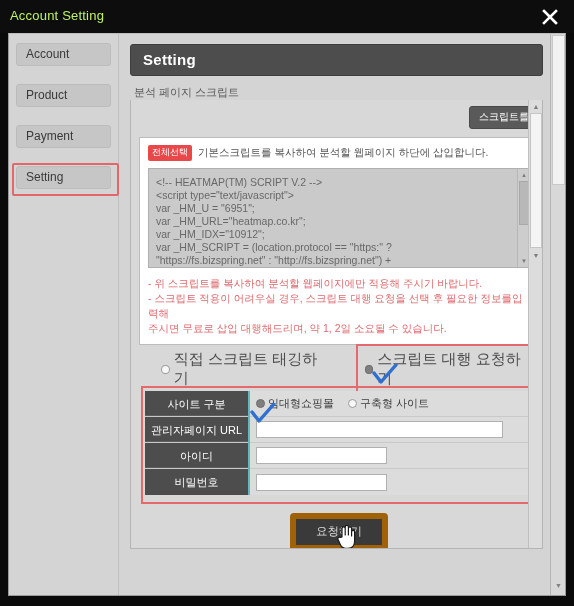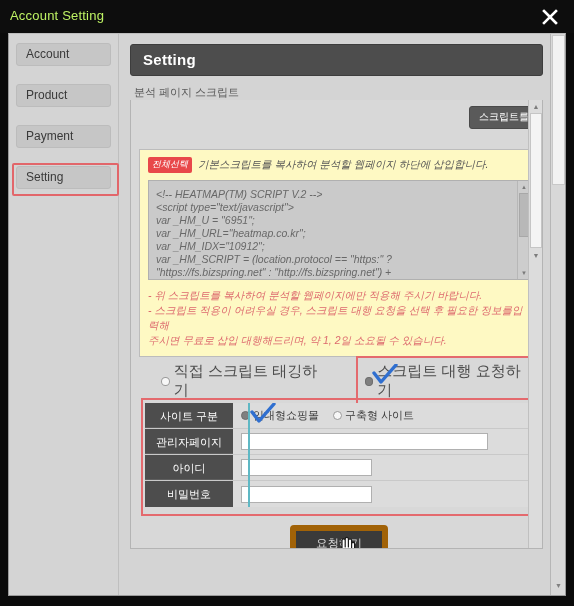--- a/index.html
+++ b/index.html
@@ -194,25 +194,24 @@
     color: #fff;
     font-size: 10px;
     padding: 3px 9px 4px 9px;
     border: 1px solid #4a4a4a;
     border-radius: 3px;
     cursor: pointer;
   }
 
   
   .script-card {
-    margin-top: 20px;
-    background: #fef9c3;
+    margin-top: 8px;
+    background: #ffffff;
     border: 1px solid #bcbcbc;
     padding: 7px 8px 8px 8px;
-    font-style: italic;
   }
   .selall-row {
     display: flex;
     align-items: center;
     gap: 6px;
     margin-bottom: 7px;
   }
   .badge-selall {
     background: #e8484a;
     color: #fff;
@@ -321,21 +320,21 @@
     border: 2px solid #e46a6e;
     pointer-events: none;
   }
   .frow {
     display: flex;
     height: 26px;
     border-bottom: 1px solid #c9c9c9;
   }
   .frow:last-child { border-bottom: none; }
   .flabel {
-    width: 88px;
+    width: 103px;
     background: #4d4d4d;
     color: #fff;
     font-size: 11px;
     line-height: 26px;
     text-align: center;
     border-bottom: 1px solid #5e5e5e;
   }
   .frow:last-child .flabel { border-bottom: none; }
   .fval {
     flex: 1;

